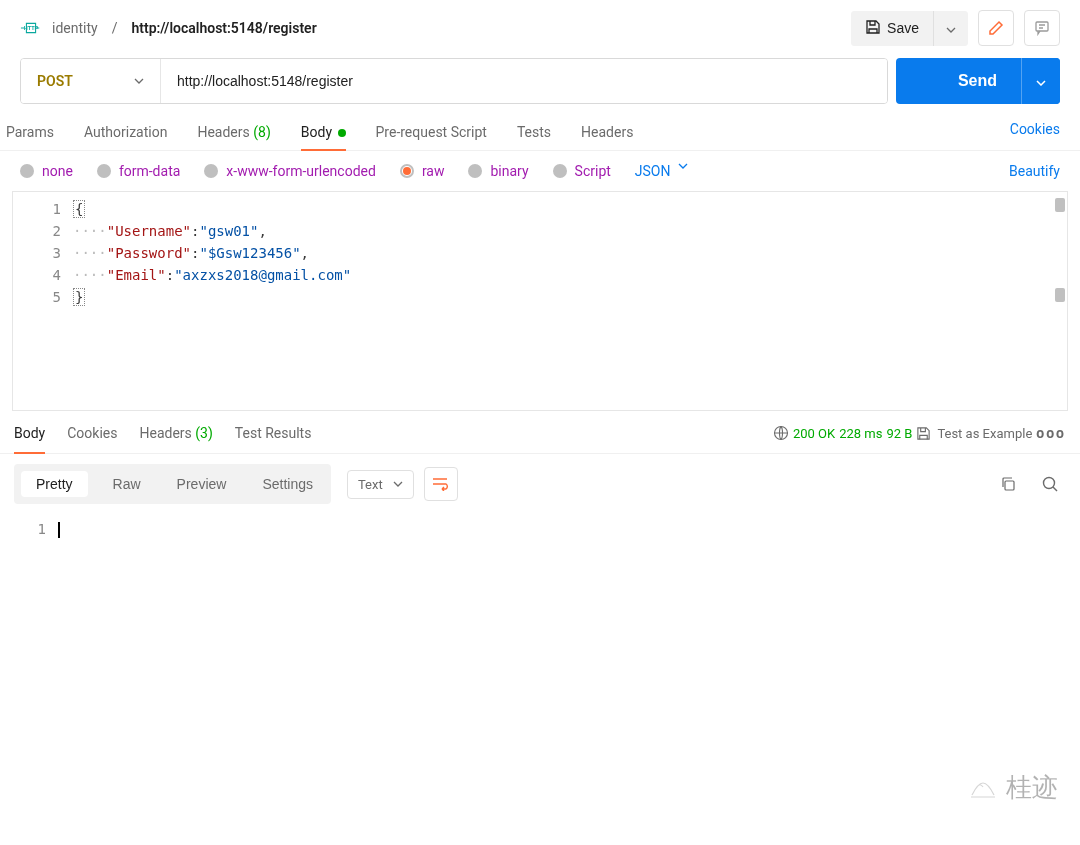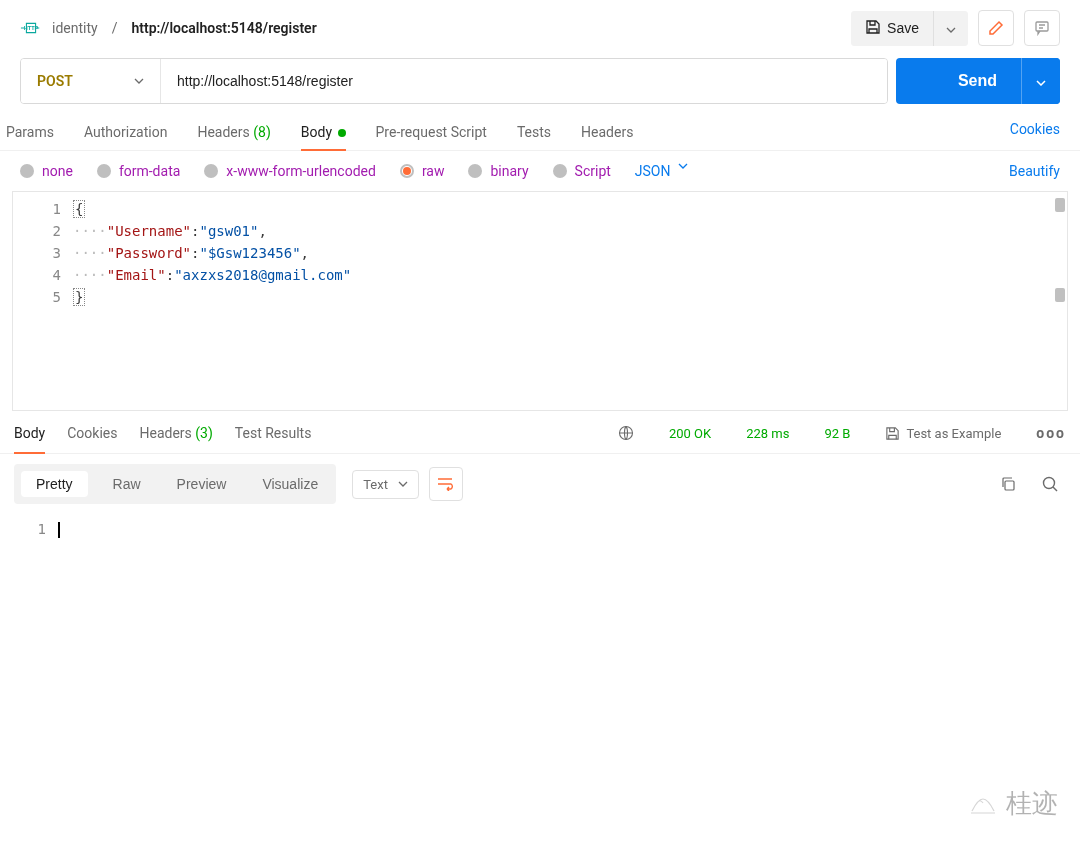--- a/index.html
+++ b/index.html
@@ -48,39 +48,39 @@
   .tok-key { color:#a31515; }
   .tok-str { color:#0451a5; }
   .tok-dots { color:#bbb; }
   .bracket-hl { border:1px dotted #888; padding:0 1px; }
   .scroll-thumb { position:absolute; right:2px; width:10px; background:#c0c0c0; border-radius:2px; }
   .resp-tabs { display:flex; align-items:center; padding: 14px 14px 0 14px; gap: 22px; border-bottom:1px solid #f0f0f0; }
   .resp-tab { color:#6b6b6b; font-size:14px; padding-bottom:12px; cursor:pointer; position:relative; }
   .resp-tab.active { color:#212121; }
   .resp-tab.active::after { content:""; position:absolute; left:0; right:0; bottom:-1px; height:2px; background:#ff6c37; }
   .resp-tabs-spacer { flex:1; }
-  .resp-status { display:flex; align-items:center; gap:35px; color:#6b6b6b; font-size:13px; padding-bottom:12px; }
+  .resp-status { display:flex; align-items:center; gap:4px; color:#6b6b6b; font-size:13px; padding-bottom:12px; }
   .status-green { color:#0a0; }
   .globe-icon, .save-example { color:#6b6b6b; display:flex; align-items:center; gap:6px; cursor:pointer; }
   .kebab { color:#6b6b6b; cursor:pointer; letter-spacing:2px; font-weight:700; font-size:14px; }
   .resp-toolbar { display:flex; align-items:center; padding:10px 14px; gap:10px; }
   .view-group { display:flex; background:#f2f2f2; border-radius:4px; overflow:hidden; }
   .view-btn { padding:8px 18px; background:transparent; border:none; cursor:pointer; font-size:14px; color:#6b6b6b; }
   .view-btn.active { background:#fff; color:#212121; border-radius:4px; margin:7px; padding:5px 15px; }
   .format-select { display:flex; align-items:center; gap:10px; padding:6px 10px; border:1px solid #e0e0e0; border-radius:4px; cursor:pointer; color:#6b6b6b; font-size:13px; margin-left:6px; }
   .wrap-btn { width:34px; height:34px; display:flex; align-items:center; justify-content:center; border:1px solid #e0e0e0; border-radius:4px; cursor:pointer; }
   .resp-toolbar-spacer { flex:1; }
   .toolbar-icon { width:32px; height:32px; display:flex; align-items:center; justify-content:center; cursor:pointer; color:#6b6b6b; }
   .resp-editor { display:flex; padding:4px 14px; }
   .resp-gutter { width:44px; text-align:right; color:#888; font-family:Menlo,Consolas,monospace; font-size:14px; padding-right:12px; }
   .resp-gutter div { line-height:22px; }
   .resp-body { font-family:Menlo,Consolas,monospace; font-size:14px; flex:1; }
   .resp-body .line { line-height:22px; }
   .cursor { display:inline-block; width:1.5px; height:16px; background:#000; vertical-align:middle; }
-  .watermark { position:absolute; right:22px; bottom:24px; display:flex; align-items:center; gap:8px; color:rgba(0,0,0,0.3); font-size:26px; font-family: "PingFang SC", "Microsoft YaHei", sans-serif; }
+  .watermark { position:absolute; right:22px; bottom:40px; display:flex; align-items:center; gap:8px; color:rgba(0,0,0,0.3); font-size:26px; font-family: "PingFang SC", "Microsoft YaHei", sans-serif; }
   .watermark svg { opacity:0.35; }
 </style>
 </head>
 <body>
 
 <div class="top-bar">
   <div class="top-bar-left">
     <span class="http-icon">
       <svg width="24" height="14" viewBox="0 0 24 14">
           <path d="M1 7h4M21 7h-4M7 2h10v10H7z" stroke="#0aa89e" stroke-width="1.2" fill="none"></path>
@@ -242,21 +242,21 @@
     </span>
     <span class="kebab">ooo</span>
   </div>
 </div>
 
 <div class="resp-toolbar">
   <div class="view-group">
     <button class="view-btn active">Pretty</button>
     <button class="view-btn">Raw</button>
     <button class="view-btn">Preview</button>
-    <button class="view-btn">Visualize</button>
+    <button class="view-btn">Settings</button>
   </div>
   <div class="format-select">
     <span>Text</span>
     <svg width="10" height="6" viewBox="0 0 10 6">
         <path d="M1 1l4 4 4-4" stroke="#6b6b6b" stroke-width="1.3" fill="none"></path>
       </svg>
   </div>
   <div class="wrap-btn">
     <svg width="18" height="14" viewBox="0 0 18 14" fill="none" stroke="#ff6c37" stroke-width="1.4">
         <path d="M1 2h14M1 7h13a3 3 0 010 5h-4m0 0l2-2m-2 2l2 2"></path>

